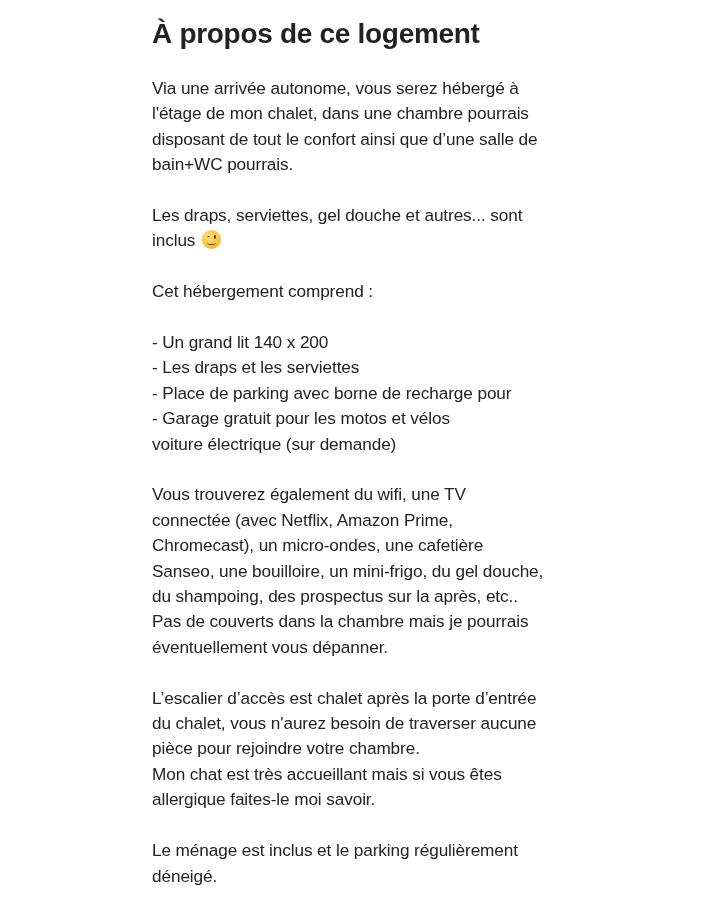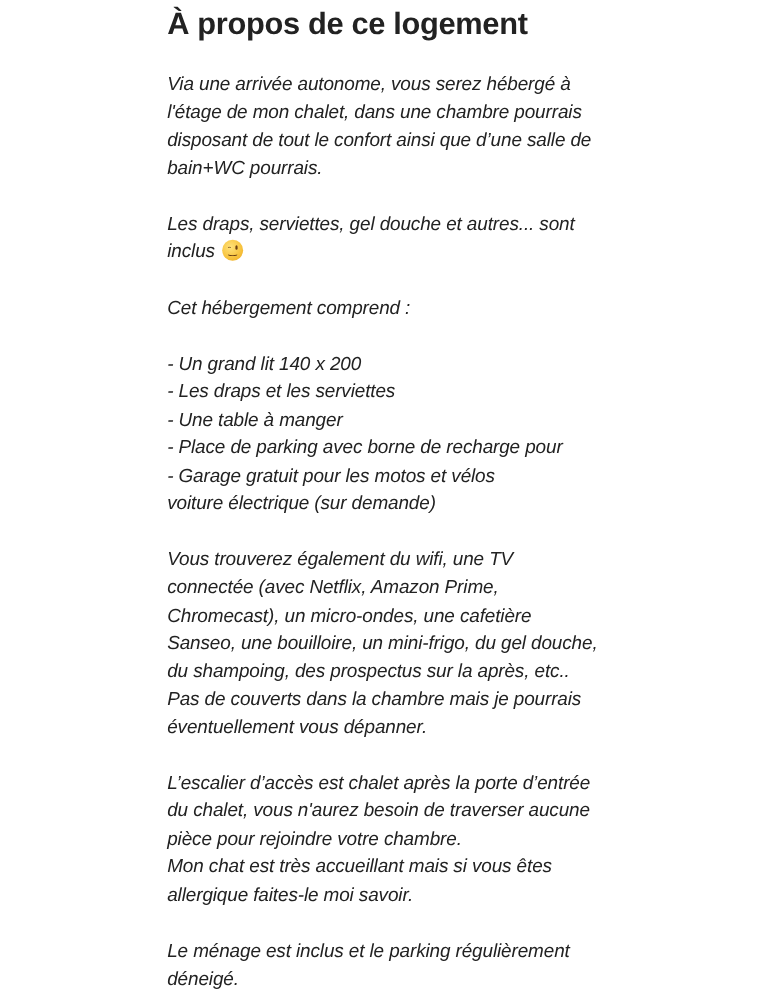--- a/index.html
+++ b/index.html
@@ -20,33 +20,32 @@
       left: 152px;
       top: 0;
       width: 420px;
     }
     .title {
       font-size: 28px;
       font-weight: bold;
       color: #222222;
       margin: 0;
       line-height: 40px;
-      padding-top: 2px;
+      padding-top: 14px;
       letter-spacing: -0.3px;
     }
     .desc {
       margin-top: 22px;
       font-size: 17.2px;
       line-height: 25.4px;
       color: #222222;
       letter-spacing: -0.1px;
     }
     .para {
       margin: 0;
-      font-style: italic;
     }
     .gap {
       height: 25.4px;
     }
     .line {
       display: block;
       white-space: nowrap;
     }
     .emoji {
       display: inline-block;
@@ -104,21 +103,20 @@
     <div class="gap"></div>
 
     <p class="para">
       <span class="line">Cet hébergement comprend :</span>
     </p>
     <div class="gap"></div>
 
     <p class="para">
       <span class="line">- Un grand lit 140 x 200</span>
       <span class="line">- Les draps et les serviettes</span>
-      <span class="line">- Une table à manger</span>
       <span class="line">- Place de parking avec borne de recharge pour</span>
       <span class="line">- Garage gratuit pour les motos et vélos</span>
       <span class="line">voiture électrique (sur demande)</span>
     </p>
     <div class="gap"></div>
 
     <p class="para">
       <span class="line">Vous trouverez également du wifi, une TV</span>
       <span class="line">connectée (avec Netflix, Amazon Prime,</span>
       <span class="line">Chromecast), un micro-ondes, une cafetière</span>

